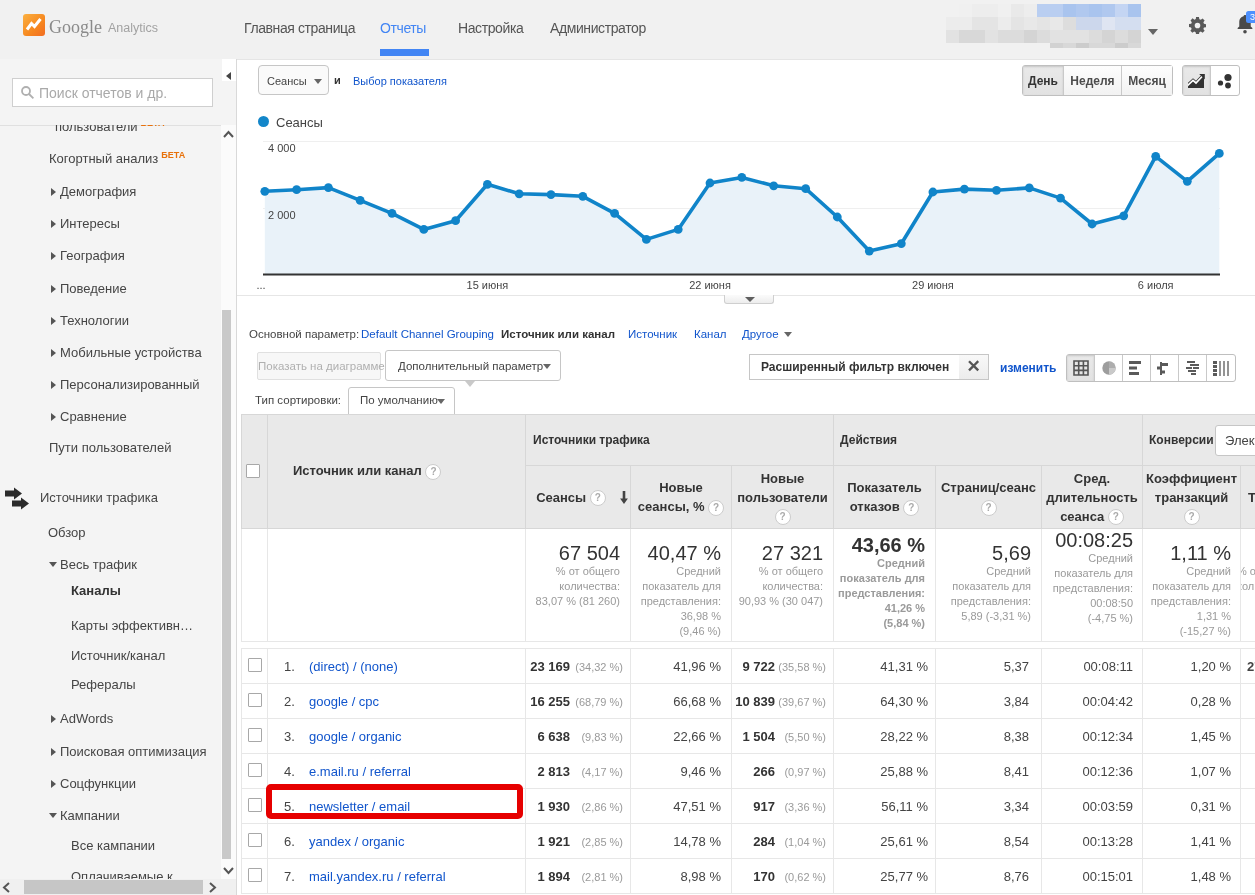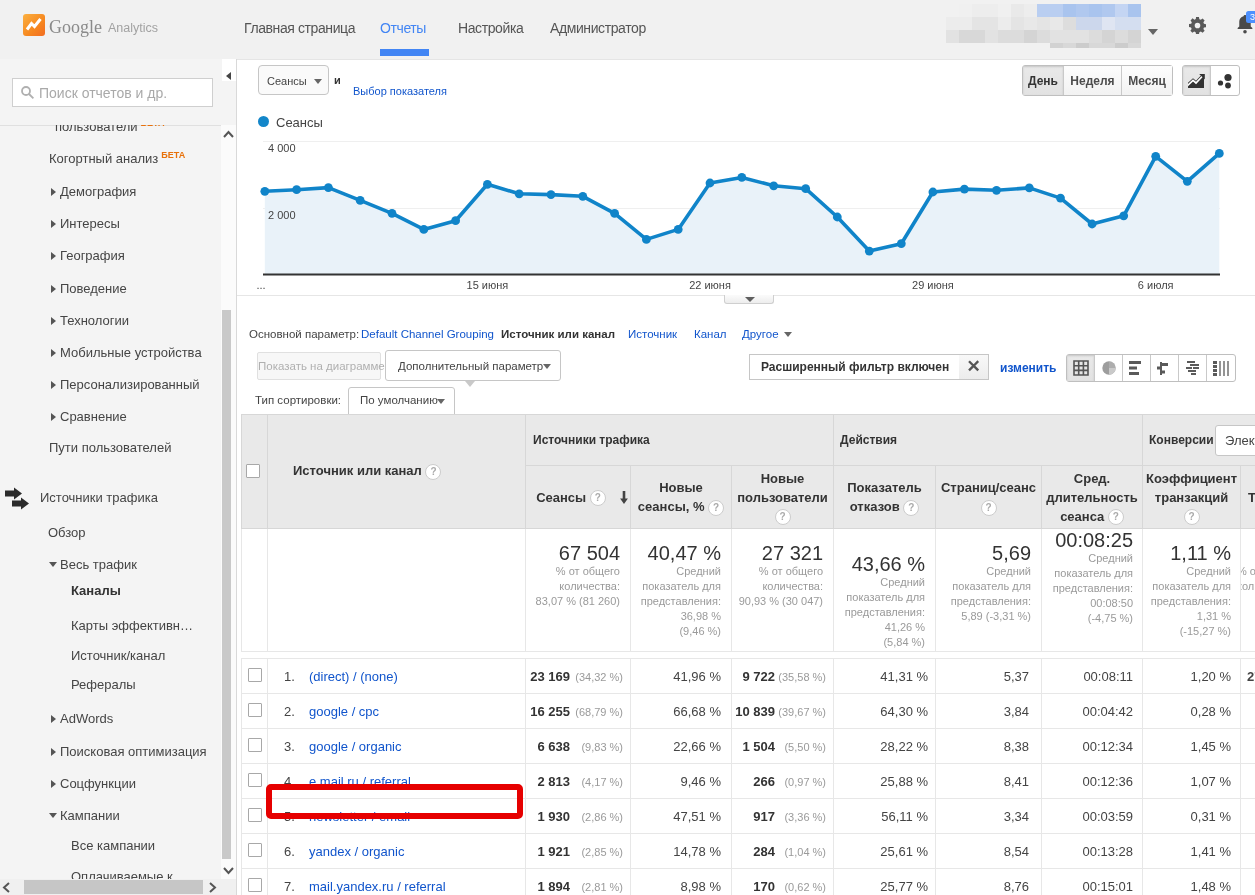--- a/index.html
+++ b/index.html
@@ -184,21 +184,21 @@
     <polyline points="2,1 7,5.5 2,10" fill="none" stroke="#555" stroke-width="2"></polyline>
   </svg>
 
 <div id="content" class="abs" style="left:237px;top:59px;width:1018px;height:836px;background:#fff;border-top:1px solid #e5e5e5;box-sizing:border-box;"></div>
 
 <div class="btn" style="left:258px;top:65px;width:71px;height:30px;border-radius:4px;background:#fafafa;">
   <span style="position:absolute;left:8px;top:9px;font-size:11px;">Сеансы</span>
     <span class="caret" style="position:absolute;right:6px;top:13px;"></span>
 </div>
 <div class="abs" style="left:334px;top:74px;font-size:11px;font-weight:bold;color:#333;">и</div>
-<div class="abs" style="left:353px;top:85px;font-size:11px;text-align:right;"><span class="link">Выбор показателя</span></div>
+<div class="abs" style="left:353px;top:75px;font-size:11px;text-align:right;"><span class="link">Выбор показателя</span></div>
 <div class="seg" style="left:1022px;top:65px;height:31px;">
   <div class="pressed" style="width:41px;font-size:12px;font-weight:bold;color:#333;">День</div>
   <div style="width:58px;font-size:12px;font-weight:bold;color:#4d4d4d;background:linear-gradient(#fdfdfd,#f2f2f2);">Неделя</div>
   <div style="width:50px;font-size:12px;font-weight:bold;color:#4d4d4d;background:linear-gradient(#fdfdfd,#f2f2f2);">Месяц</div>
 </div>
 <div class="seg" style="left:1182px;top:65px;height:31px;">
   <div class="pressed" style="width:28px;">
       <svg width="17" height="14" viewBox="0 0 17 14">
         <path fill="#333" d="M0 14 V8.8 L5 4.2 8 6.8 13.6 0.8 16 3 16 14 Z"></path>
         <path fill="none" stroke="#fff" stroke-width="1.7" d="M-1 12 L5 6.4 8 9 15.5 1"></path>
@@ -374,21 +374,21 @@
           <div class="sub">% от общего<br>количества:<br>83,07 % (81 260)</div>
         </td>
   <td class="dc num" style="vertical-align:top;padding-top:13px;">
           <div class="big">40,47 %</div>
           <div class="sub">Средний<br>показатель для<br>представления:<br>36,98 %<br>(9,46 %)</div>
         </td>
   <td class="dc num" style="vertical-align:top;padding-top:13px;">
           <div class="big">27 321</div>
           <div class="sub">% от общего<br>количества:<br>90,93 % (30 047)</div>
         </td>
-  <td class="dc num" style="vertical-align:top;padding-top:24px;">
+  <td class="dc num" style="vertical-align:top;padding-top:5px;font-weight:bold;">
           <div class="big">43,66 %</div>
           <div class="sub">Средний<br>показатель для<br>представления:<br>41,26 %<br>(5,84 %)</div>
         </td>
   <td class="dc num" style="vertical-align:top;padding-top:13px;">
           <div class="big">5,69</div>
           <div class="sub">Средний<br>показатель для<br>представления:<br>5,89 (-3,31 %)</div>
         </td>
   <td class="dc num" style="vertical-align:top;padding-top:0;padding-right:9px;">
           <div class="big">00:08:25</div>
           <div class="sub">Средний<br>показатель для<br>представления:<br>00:08:50<br>(-4,75 %)</div>

